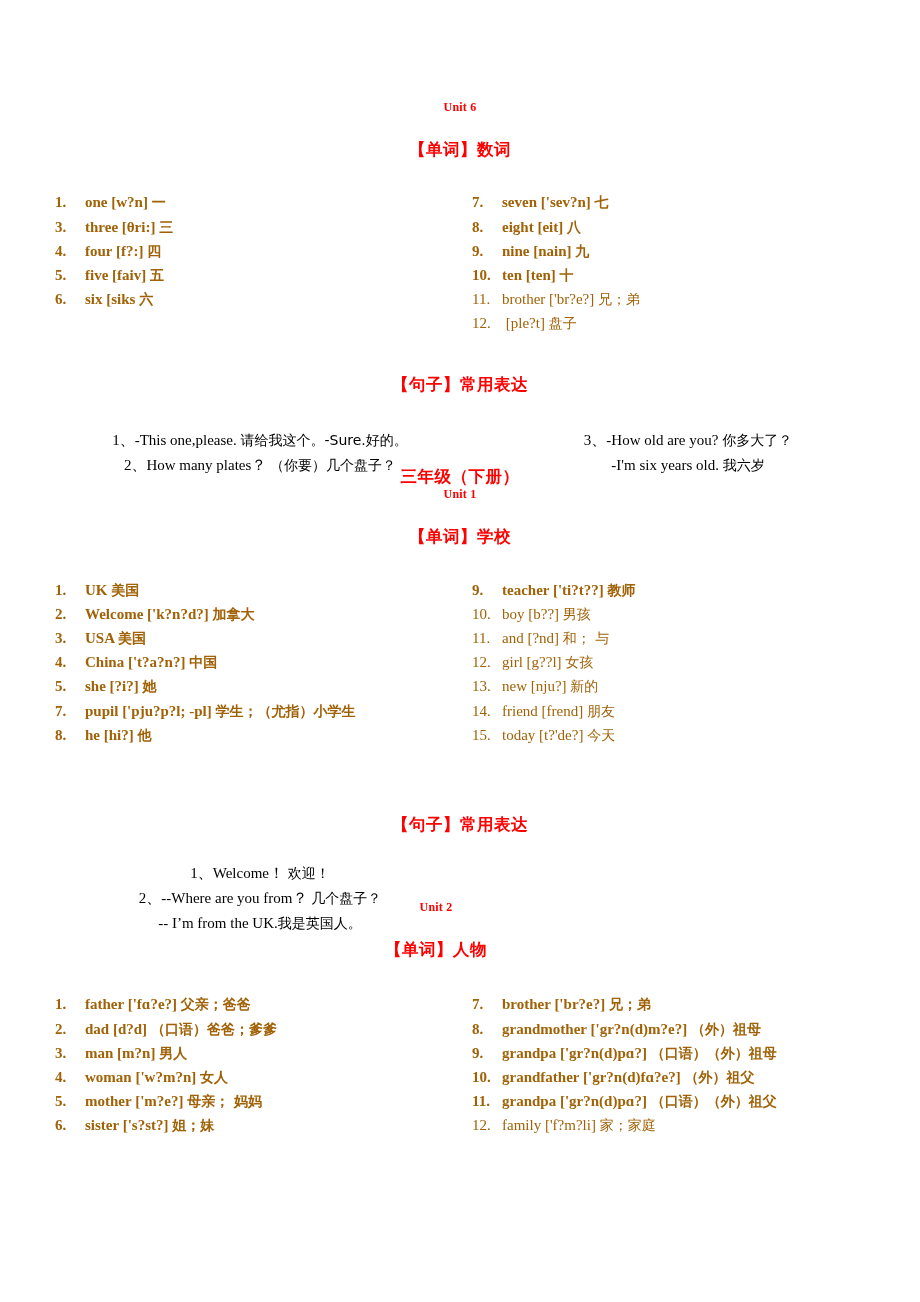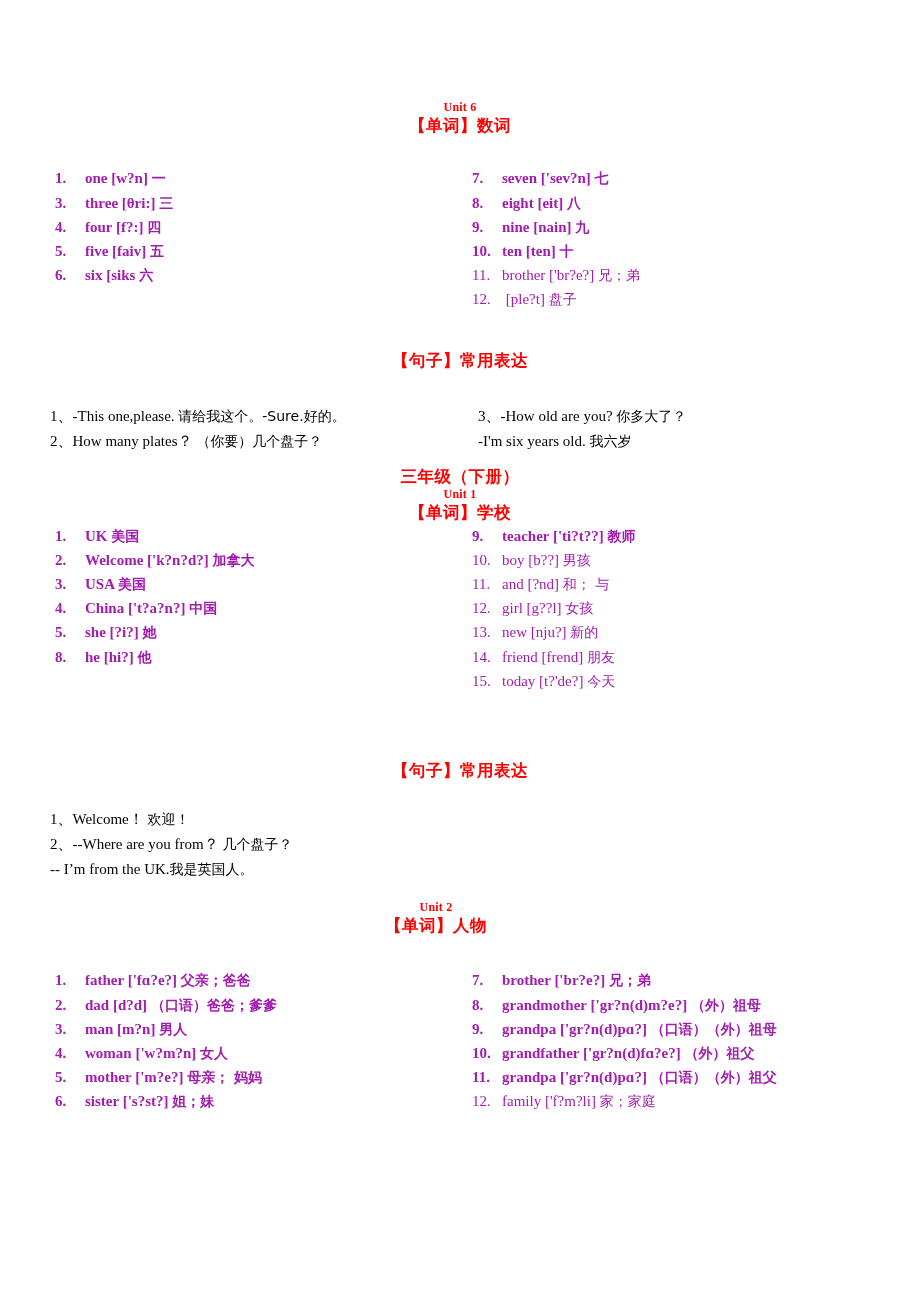--- a/index.html
+++ b/index.html
@@ -28,20 +28,21 @@
     font-weight: bold;
     line-height: 1.28;
   }
   .heading-en {
     font-size: 12px;
     letter-spacing: 0.2px;
   }
   .heading-cn {
     font-size: 16.5px;
     letter-spacing: 0.5px;
+    margin-top: 24px;
   }
   .heading-grade {
     font-size: 16.5px;
     letter-spacing: 0.5px;
   }
 
   
   .wordblock {
     position: relative;
     width: 100%;
@@ -51,35 +52,35 @@
     top: 0;
   }
   .col-left  { left: 55px;  width: 410px; }
   .col-right { left: 472px; width: 430px; }
 
   .wline {
     display: block;
     white-space: nowrap;
     font-size: 15px;
     line-height: 24.2px;
-    color: #a21caf;
+    color: #a16207;
   }
   .wline.bold { font-weight: bold; }
   .wline .num {
     display: inline-block;
     width: 30px;
     text-align: left;
   }
   .wline .en   { }
   .wline .ipa  { }
   .wline .cn   { font-family: "DejaVu Sans", "Liberation Sans", sans-serif; font-size: 14px; }
   .wline.bold .cn { font-weight: bold; }
 
   
-  .sentblock { position: relative; width: 100%; }
+  .sentblock { position: relative; width: 100%; text-align: center; }
   .sline {
     display: block;
     white-space: nowrap;
     font-size: 15px;
     line-height: 25px;
     color: #000000;
   }
   .sline .cn { font-family: "DejaVu Sans", "Liberation Sans", sans-serif; font-size: 14px; }
 
   .sent-col-left  { position: absolute; top: 0; left: 50px;  width: 420px; }
@@ -128,28 +129,29 @@
       </div>
     </div>
   </div>
 
   <div style="position:absolute; left:0; top:466px; width:920px;">
 
     <div class="heading heading-grade">三年级（下册）</div>
     <div class="heading heading-en">Unit 1</div>
     <div class="heading heading-cn">【单词】学校</div>
 
-    <div class="wordblock" style="height:200px; ">
+    <div class="wordblock" style="height:200px; margin-top:30px;">
 
       <div class="col col-left">
         <span class="wline bold"><span class="num">1.</span><span class="en">UK</span> <span class="ipa"></span> <span class="cn">美国</span></span>
         <span class="wline bold"><span class="num">2.</span><span class="en">Welcome</span> <span class="ipa">['k?n?d?]</span> <span class="cn">加拿大</span></span>
         <span class="wline bold"><span class="num">3.</span><span class="en">USA</span> <span class="ipa"></span> <span class="cn">美国</span></span>
         <span class="wline bold"><span class="num">4.</span><span class="en">China</span> <span class="ipa">['t?a?n?]</span> <span class="cn">中国</span></span>
         <span class="wline bold"><span class="num">5.</span><span class="en">she</span> <span class="ipa">[?i?]</span> <span class="cn">她</span></span>
+        <span class="wline bold"><span class="num">7.</span><span class="en">pupil</span> <span class="ipa">['pju?p?l; -pl]</span> <span class="cn">学生；（尤指）小学生</span></span>
         <span class="wline bold"><span class="num">8.</span><span class="en">he</span> <span class="ipa">[hi?]</span> <span class="cn">他</span></span>
       </div>
 
       <div class="col col-right">
         <span class="wline bold"><span class="num">9.</span><span class="en">teacher</span> <span class="ipa">['ti?t??]</span> <span class="cn">教师</span></span>
         <span class="wline"><span class="num">10.</span><span class="en">boy</span> <span class="ipa">[b??]</span> <span class="cn">男孩</span></span>
         <span class="wline"><span class="num">11.</span><span class="en">and</span> <span class="ipa">[?nd]</span> <span class="cn">和；  与</span></span>
         <span class="wline"><span class="num">12.</span><span class="en">girl</span> <span class="ipa">[g??l]</span> <span class="cn">女孩</span></span>
         <span class="wline"><span class="num">13.</span><span class="en">new</span> <span class="ipa">[nju?]</span> <span class="cn">新的</span></span>
         <span class="wline"><span class="num">14.</span><span class="en">friend</span> <span class="ipa">[frend]</span> <span class="cn">朋友</span></span>

